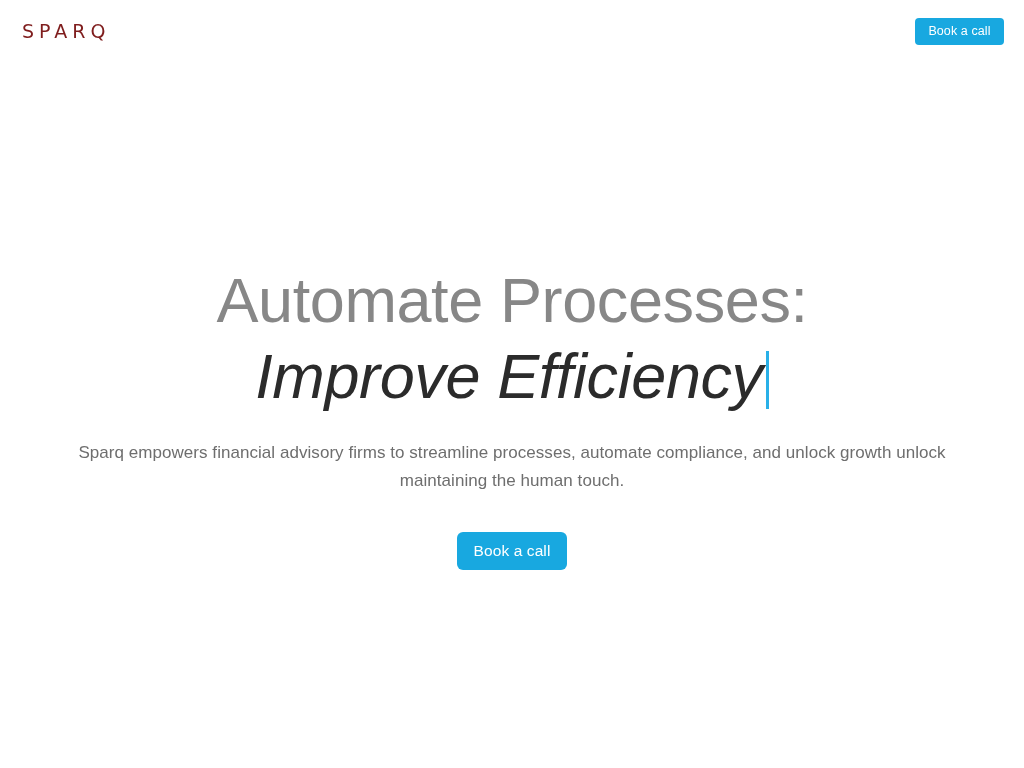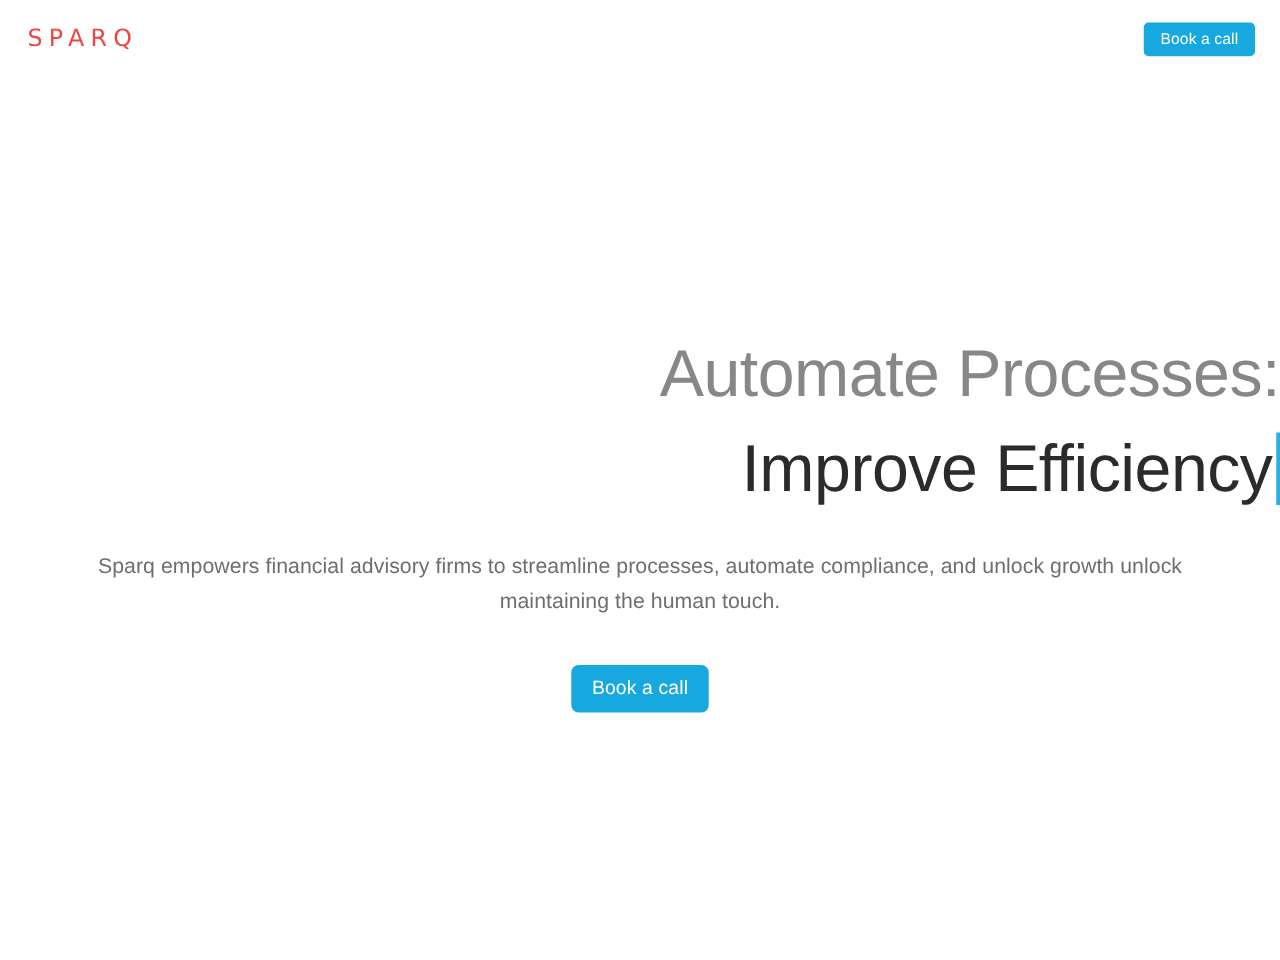--- a/index.html
+++ b/index.html
@@ -33,21 +33,21 @@
   }
 
   .brand-logo {
     position: absolute;
     left: 22px;
     top: 20px;
     font-family: "DejaVu Sans", sans-serif;
     font-size: 19px;
     font-weight: 400;
     letter-spacing: 5.0px;
-    color: #ef4444;
+    color: #7f1d1d;
     line-height: 22px;
     white-space: nowrap;
     text-align: right;
   }
 
   .header-cta {
     position: absolute;
     left: 915px;
     top: 18px;
     width: 89px;
@@ -71,38 +71,38 @@
   .hero {
     position: absolute;
     top: 262px;
     left: 0;
     width: 1024px;
     text-align: center;
   }
 
   .hero-heading {
     font-weight: 300;
-    font-size: 53px;
+    font-size: 63px;
     line-height: 76px;
     letter-spacing: -0.4px;
-    text-align: right;
   }
 
   .headline-line-top {
     display: block;
     color: #878787;
     font-weight: 300;
   }
 
   .headline-line-bottom {
     display: block;
     color: #2b2b2b;
     font-weight: 300;
     position: relative;
     white-space: nowrap;
+    font-style: italic;
   }
 
   .type-caret {
     display: inline-block;
     width: 3px;
     height: 58px;
     background: #29b0e8;
     vertical-align: -11px;
     margin-left: 3px;
   }

